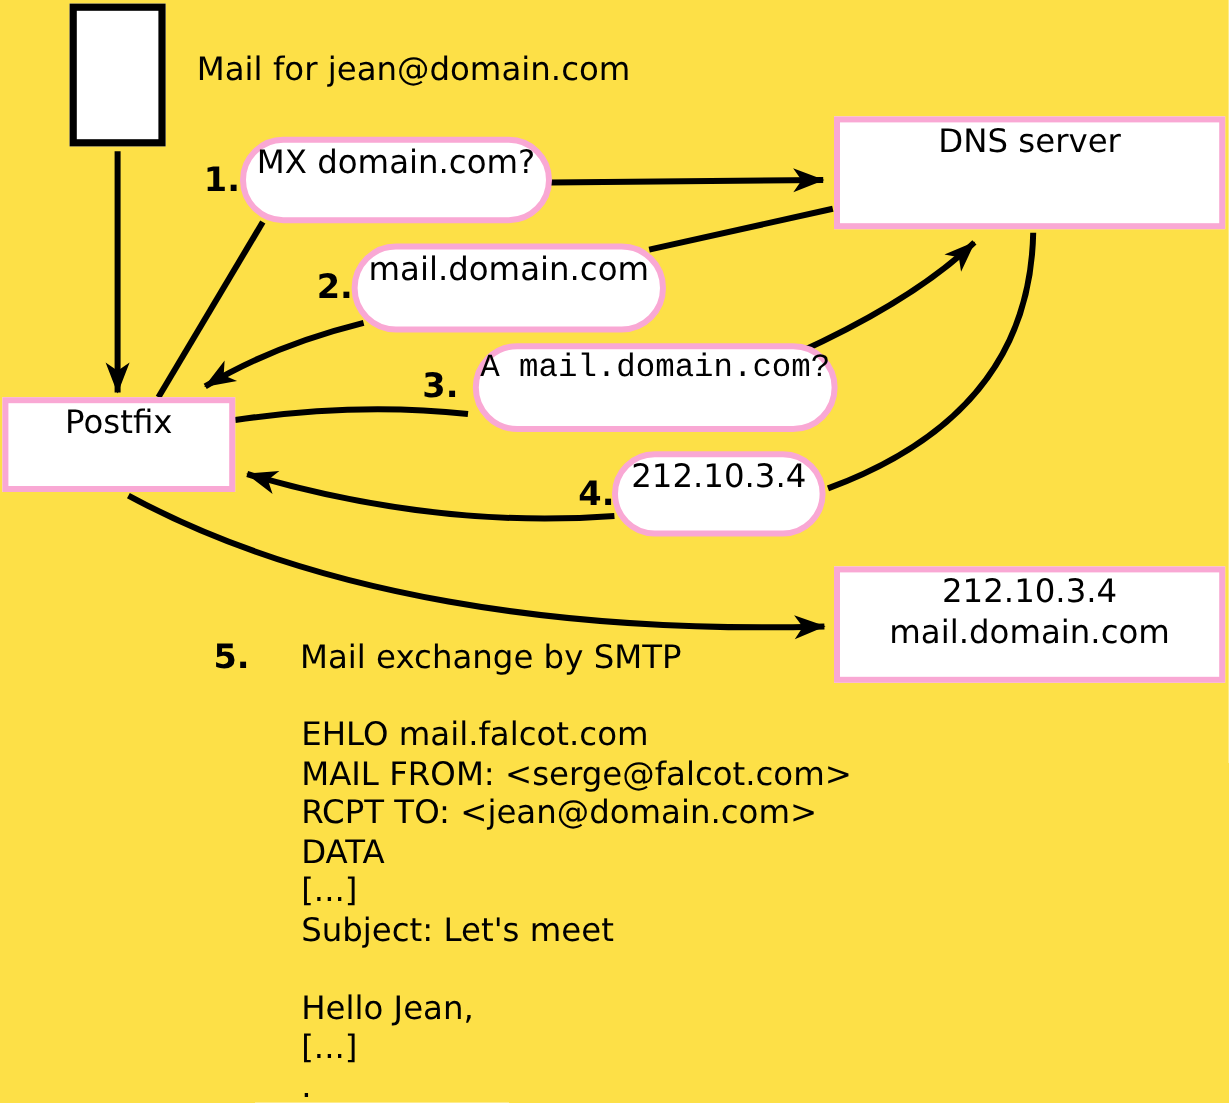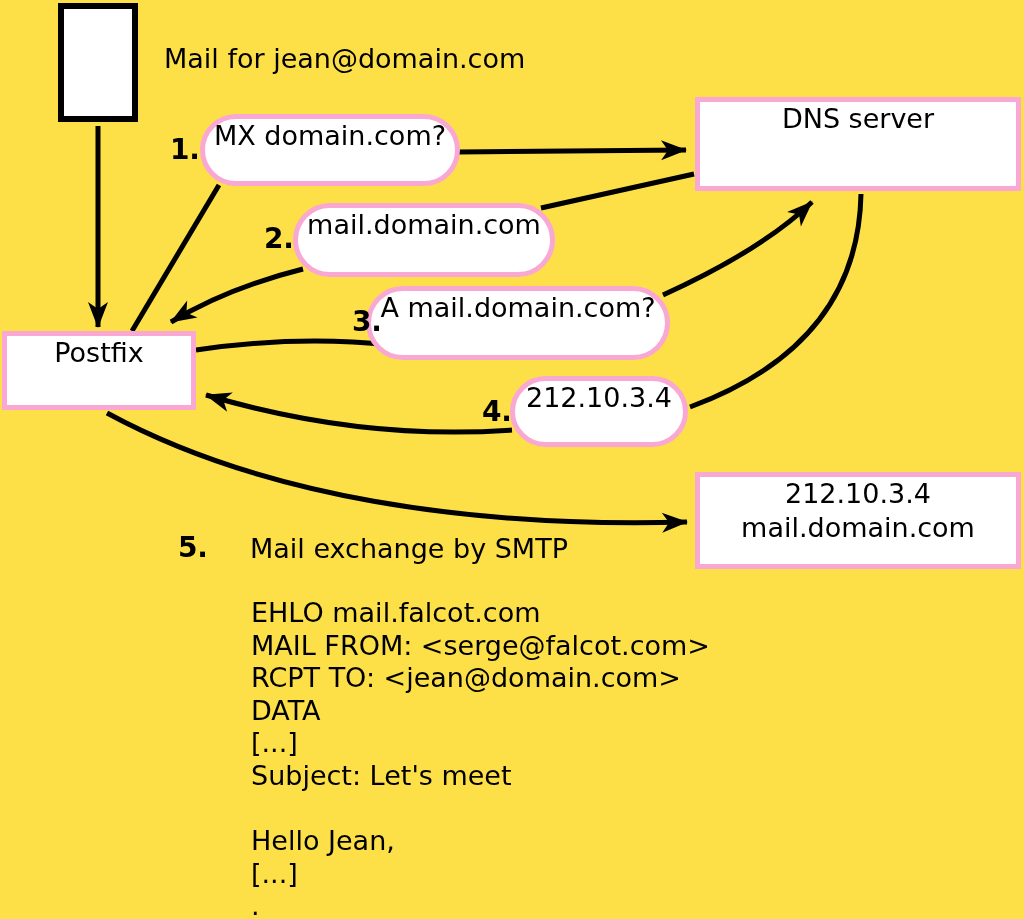--- a/index.html
+++ b/index.html
@@ -79,21 +79,21 @@
       <span class="l2">mail.domain.com</span>
     </span>
   </div>
 
   <div class="node bubble" style="left:200px;top:114px;width:260px;height:72px;">
     <span>MX domain.com?</span>
   </div>
   <div class="node bubble" style="left:293px;top:203px;width:262px;height:74px;">
     <span>mail.domain.com</span>
   </div>
-  <div class="node bubble" style="left:366px;top:286px;width:304px;height:74px;">
+  <div class="node bubble" style="left:394px;top:286px;width:304px;height:74px;font-family:Liberation Mono, monospace;">
     <span>A mail.domain.com?</span>
   </div>
   <div class="node bubble" style="left:510px;top:376px;width:178px;height:71px;">
     <span>212.10.3.4</span>
   </div>
 
   <div class="stepnum" style="left:156px;top:134px;">1.</div>
   <div class="stepnum" style="left:250px;top:223px;">2.</div>
   <div class="stepnum" style="left:338px;top:306px;">3.</div>
   <div class="stepnum" style="left:468px;top:396px;">4.</div>

